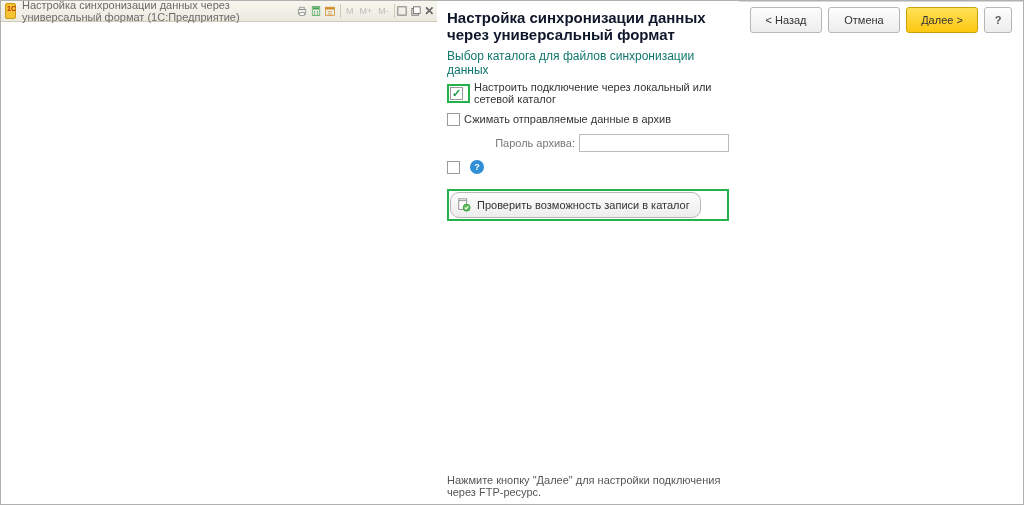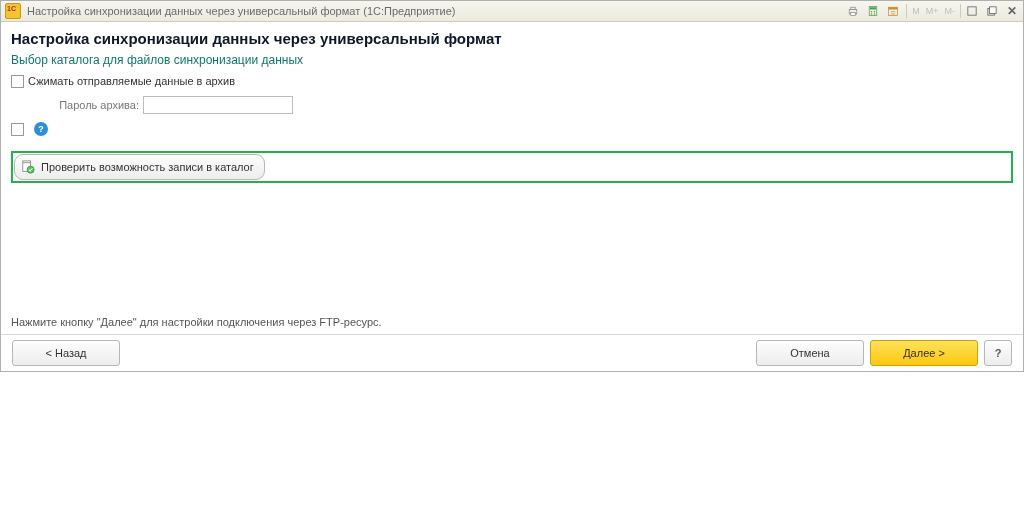--- a/index.html
+++ b/index.html
@@ -8,23 +8,23 @@
     width: 1024px;
     height: 505px;
     overflow: hidden;
     font-family: Arial, sans-serif;
     font-size: 11px;
     background: #fff;
     color: #333;
   }
   .window {
     width: 1024px;
-    height: 372px;
-    display: flex;
-    flex-direction: column;
+    height: 505px;
+    display: flex;
+    flex-direction: row;
     border: 1px solid #b0b0b0;
     box-sizing: border-box;
     background: #fff;
   }
   .titlebar {
     height: 20px;
     background: linear-gradient(#f7f6ee, #eceadf);
     border-bottom: 1px solid #cfcbb9;
     display: flex;
     align-items: center;
@@ -249,21 +249,21 @@
   .footer .spacer { flex: 1; }
   .btn {
     height: 24px;
     min-width: 70px;
     border: 1px solid #b7b7b7;
     border-radius: 3px;
     background: linear-gradient(#fdfdfd, #ededed);
     display: flex;
     align-items: center;
     justify-content: center;
-    padding: 0 18px;
+    padding: 0 0;
     margin: 0 3px;
     cursor: pointer;
     color: #333;
     font-size: 11px;
   }
   .btn.primary {
     background: linear-gradient(#ffe15a, #fdc80f);
     border-color: #caa106;
   }
   .btn.small { min-width: 26px; padding: 0; font-weight: bold; color: #555;}
@@ -318,20 +318,26 @@
           <rect x="3" y="1" width="8" height="8" fill="#fff" stroke="#666"></rect>
         </svg>
     </span>
     <span class="win-btn">✕</span>
   </div>
 
   <div class="content">
     <div class="heading">Настройка синхронизации данных через универсальный формат</div>
     <div class="subheading">Выбор каталога для файлов синхронизации данных</div>
 
+    <div class="row">
+      <span class="hl-green" style="display:inline-flex">
+        <span class="checkbox checked"></span>
+      </span>
+      <label class="cb-label" style="margin-left:4px">Настроить подключение через локальный или сетевой каталог</label>
+    </div>
 
 
     <div class="row">
       <span class="checkbox"></span>
       <label class="cb-label">Сжимать отправляемые данные в архив</label>
     </div>
 
     <div class="row">
       <span class="indent-label">Пароль архива:</span>
       <input class="pw-input" type="password" value="" style="">

